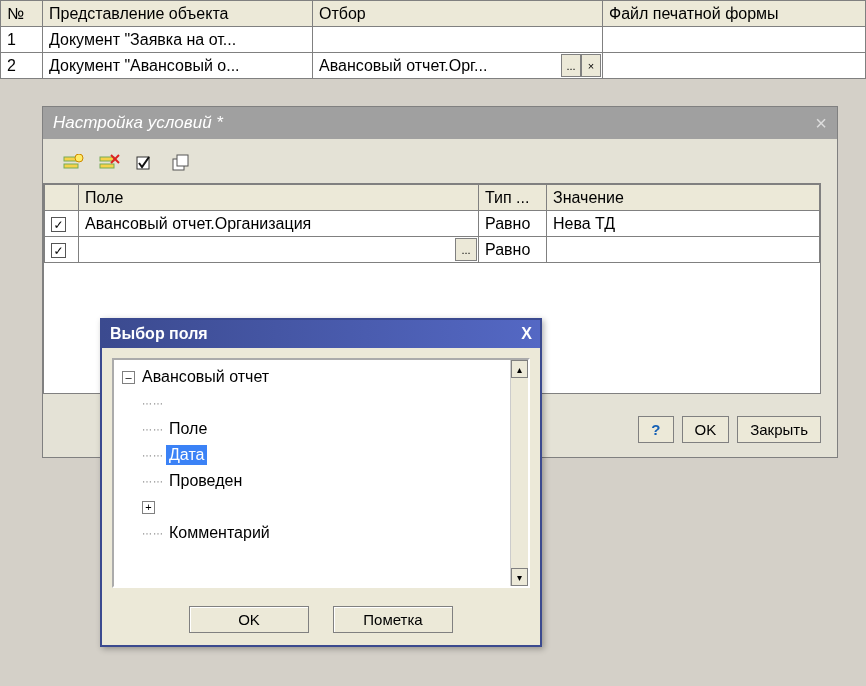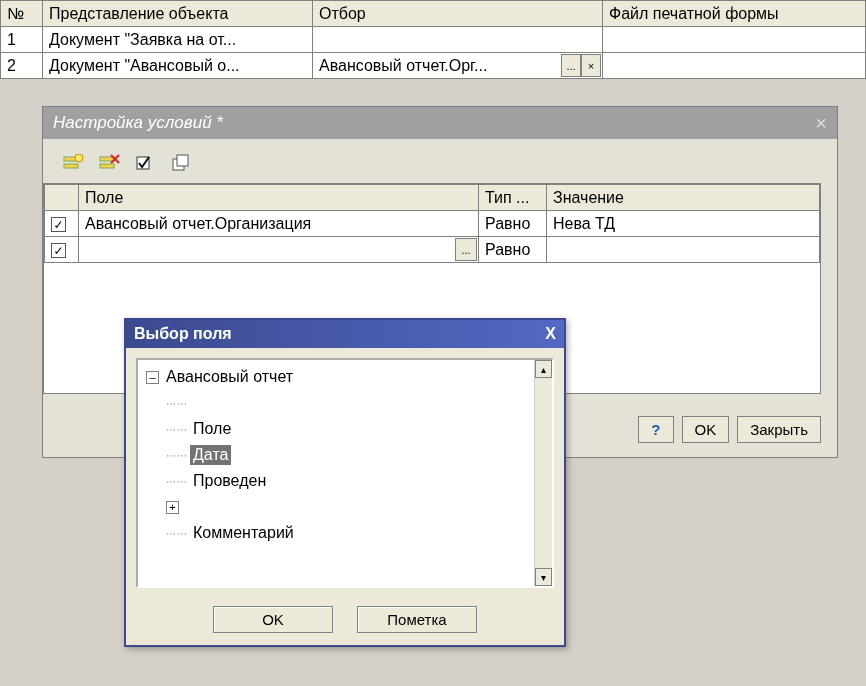--- a/index.html
+++ b/index.html
@@ -150,21 +150,21 @@
     align-items: center;
     gap: 4px;
   }
   .btn .q {
     color: #1560b5;
     font-weight: bold;
   }
   
   .picker-dialog {
     position: absolute;
-    left: 124px;
+    left: 100px;
     top: 318px;
     width: 442px;
     border: 2px solid #3b4a8f;
     background: #ece9d8;
     box-shadow: 2px 2px 6px rgba(0,0,0,0.3);
   }
   .picker-title {
     background: #3b4a8f;
     background: linear-gradient(to right, #3b4a8f, #5468c4);
     color: #fff;
@@ -231,21 +231,21 @@
     margin-right: 4px;
   }
   .dots {
     color: #808080;
     letter-spacing: 1px;
     font-size: 10px;
     margin-right: 2px;
   }
   .tree-label { padding: 1px 3px; text-align: center; }
   .tree-label.selected {
-    background: #737373;
+    background: #3b82f6;
     color: #fff;
   }
   .picker-footer {
     display: flex;
     justify-content: center;
     gap: 24px;
     padding: 8px 10px 12px;
   }
   .picker-btn {
     border: 1px solid #808080;

